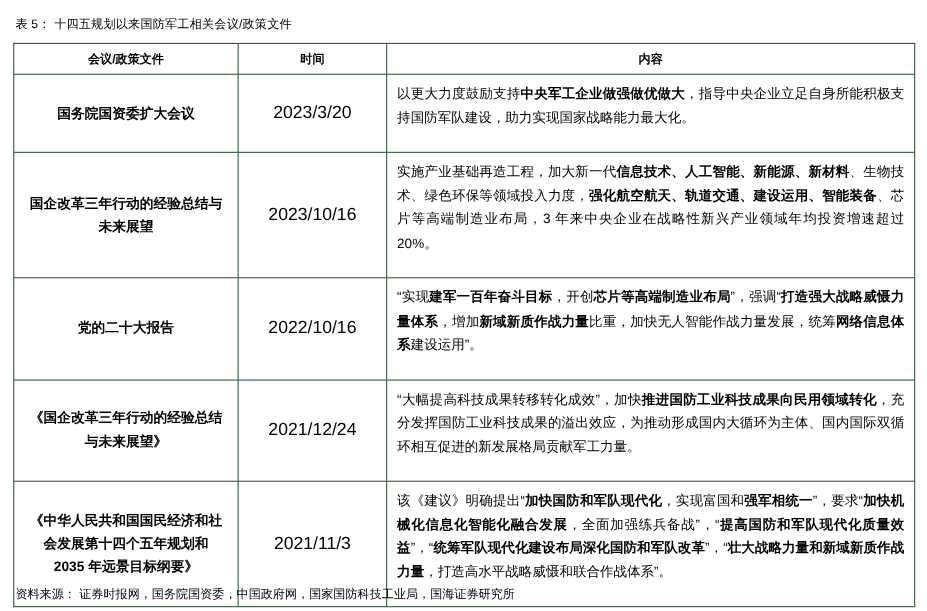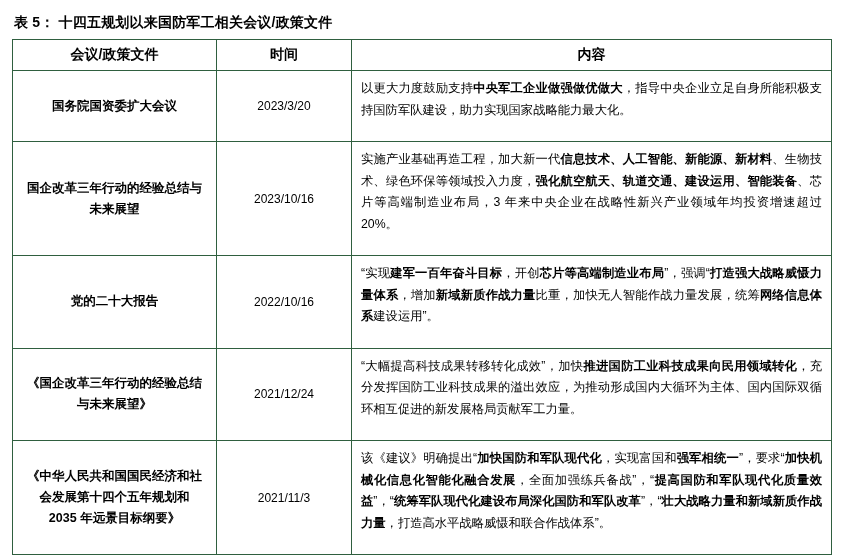--- a/index.html
+++ b/index.html
@@ -15,61 +15,61 @@
     overflow: hidden;
   }
   .page {
     position: relative;
     width: 843px;
     height: 555px;
     box-sizing: border-box;
     padding: 10px 12px 0 12px;
   }
   .caption {
-    font-size: 14px;
-    font-weight: bold;
+    font-size: 11px;
+    font-weight: normal;
     letter-spacing: 0.2px;
     line-height: 20px;
     margin: 2px 0 7px 2px;
     white-space: nowrap;
   }
   table.main {
     border-collapse: collapse;
     width: 819px;
     table-layout: fixed;
     border: 1px solid #2f5f3f;
   }
   table.main th, table.main td {
     border: 1px solid #2f5f3f;
     vertical-align: middle;
     box-sizing: border-box;
   }
   table.main th {
-    font-size: 14px;
+    font-size: 11px;
     font-weight: bold;
     text-align: center;
     padding: 6px 2px;
     height: 26px;
     margin-top: 44px;
   }
   .col-a { width: 204px; }
   .col-b { width: 135px; }
   .col-c { width: 480px; }
 
   td.cell-name {
     text-align: center;
     font-size: 12.5px;
     font-weight: bold;
     line-height: 21px;
     padding: 6px 12px;
     margin-left: 19px;
   }
   td.cell-time {
     text-align: center;
-    font-size: 12px;
+    font-size: 16px;
     line-height: 20px;
     padding: 6px 4px;
   }
   td.cell-content {
     text-align: justify;
     text-justify: inter-ideograph;
     font-size: 12.3px;
     line-height: 21.5px;
     padding: 7px 9px 20px 9px;
   }
@@ -126,14 +126,15 @@
           <td class="cell-content">“大幅提高科技成果转移转化成效”，加快<b>推进国防工业科技成果向民用领域转化</b>，充分发挥国防工业科技成果的溢出效应，为推动形成国内大循环为主体、国内国际双循环相互促进的新发展格局贡献军工力量。</td>
         </tr>
         <tr>
           <td class="cell-name">《中华人民共和国国民经济和社会发展第十四个五年规划和 2035 年远景目标纲要》</td>
           <td class="cell-time">2021/11/3</td>
           <td class="cell-content">该《建议》明确提出“<b>加快国防和军队现代化</b>，实现富国和<b>强军相统一</b>”，要求“<b>加快机械化信息化智能化融合发展</b>，全面加强练兵备战”，“<b>提高国防和军队现代化质量效益</b>”，“<b>统筹军队现代化建设布局深化国防和军队改革</b>”，“<b>壮大战略力量和新域新质作战力量</b>，打造高水平战略威慑和联合作战体系”。</td>
         </tr>
       </tbody>
   </table>
 
+  <div class="source">资料来源：  证券时报网，国务院国资委，中国政府网，国家国防科技工业局，国海证券研究所</div>
 
 </div>
 
 </body></html>

